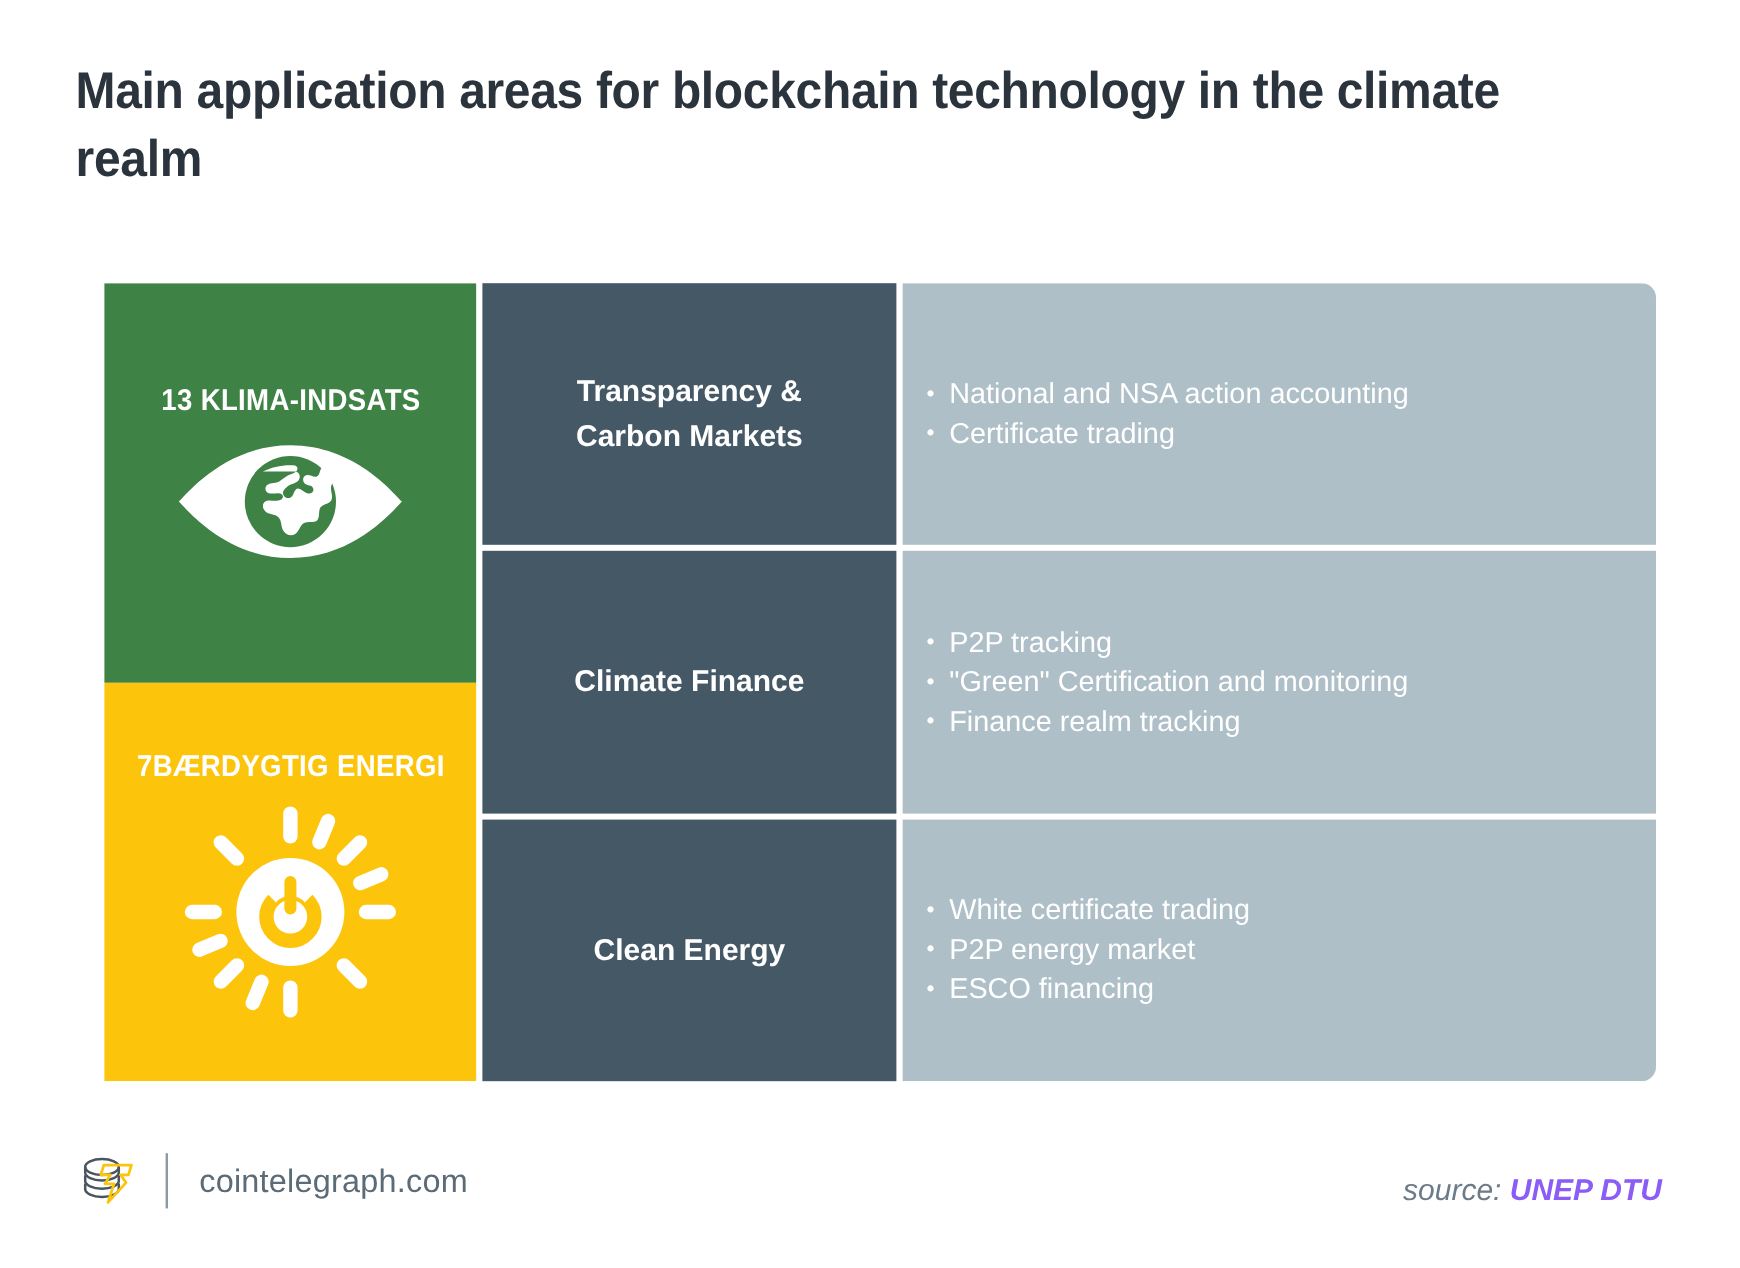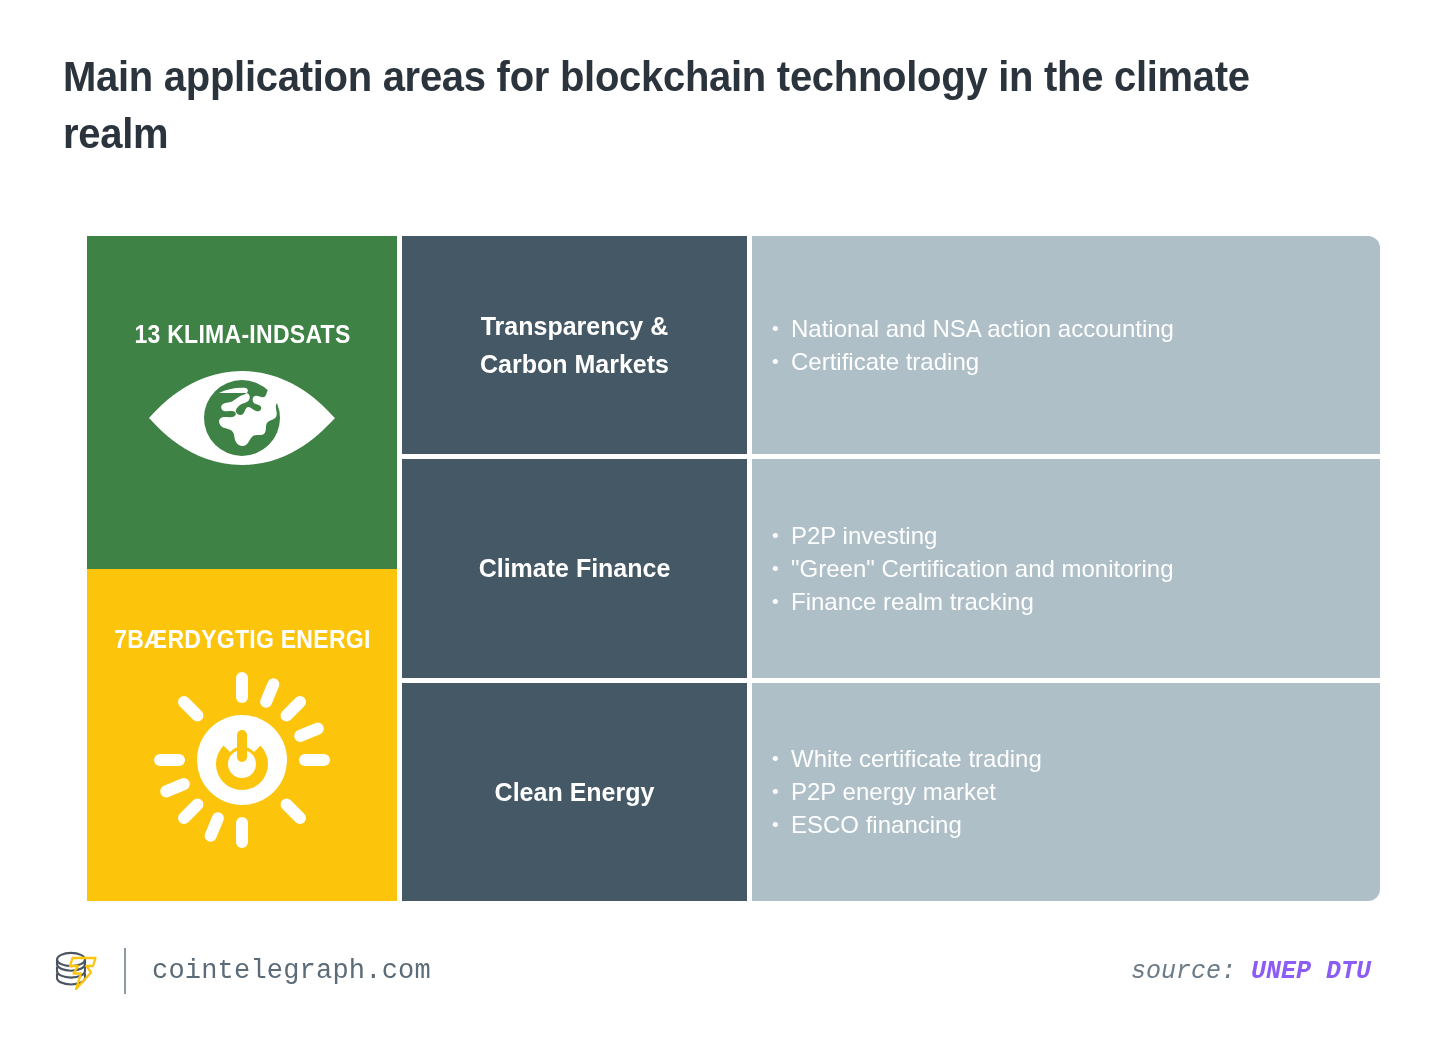--- a/index.html
+++ b/index.html
@@ -137,27 +137,26 @@
     content:"\2022";
     position:absolute;
     left:0;
     top:0;
     font-size:19px;
   }
 
   
   .footer {
     position:absolute;
-    left:54px;
+    left:68px;
     top:935px;
     width:1317px;
     height:72px;
     display:flex;
-    align-items:center;
-    font-family:Liberation Mono, monospace;
+    align-items:flex-end;
   }
   .brand { display:flex; align-items:center; }
   .logo-mark { width:46px; height:46px; display:block; }
   .brand-divider {
     width:2px;
     height:46px;
     background:#8d99a3;
     margin:0 26px 0 24px;
   }
   .brand-name {
@@ -244,21 +243,21 @@
 
       <div class="bul-cell">
         <ul class="bul-list">
           <li class="bul-item">National and NSA action accounting</li>
           <li class="bul-item">Certificate trading</li>
         </ul>
       </div>
 
       <div class="bul-cell">
         <ul class="bul-list">
-          <li class="bul-item">P2P investing</li>
+          <li class="bul-item">P2P tracking</li>
           <li class="bul-item">"Green" Certification and monitoring</li>
           <li class="bul-item">Finance realm tracking</li>
         </ul>
       </div>
 
       <div class="bul-cell">
         <ul class="bul-list">
           <li class="bul-item">White certificate trading</li>
           <li class="bul-item">P2P energy market</li>
           <li class="bul-item">ESCO financing</li>

